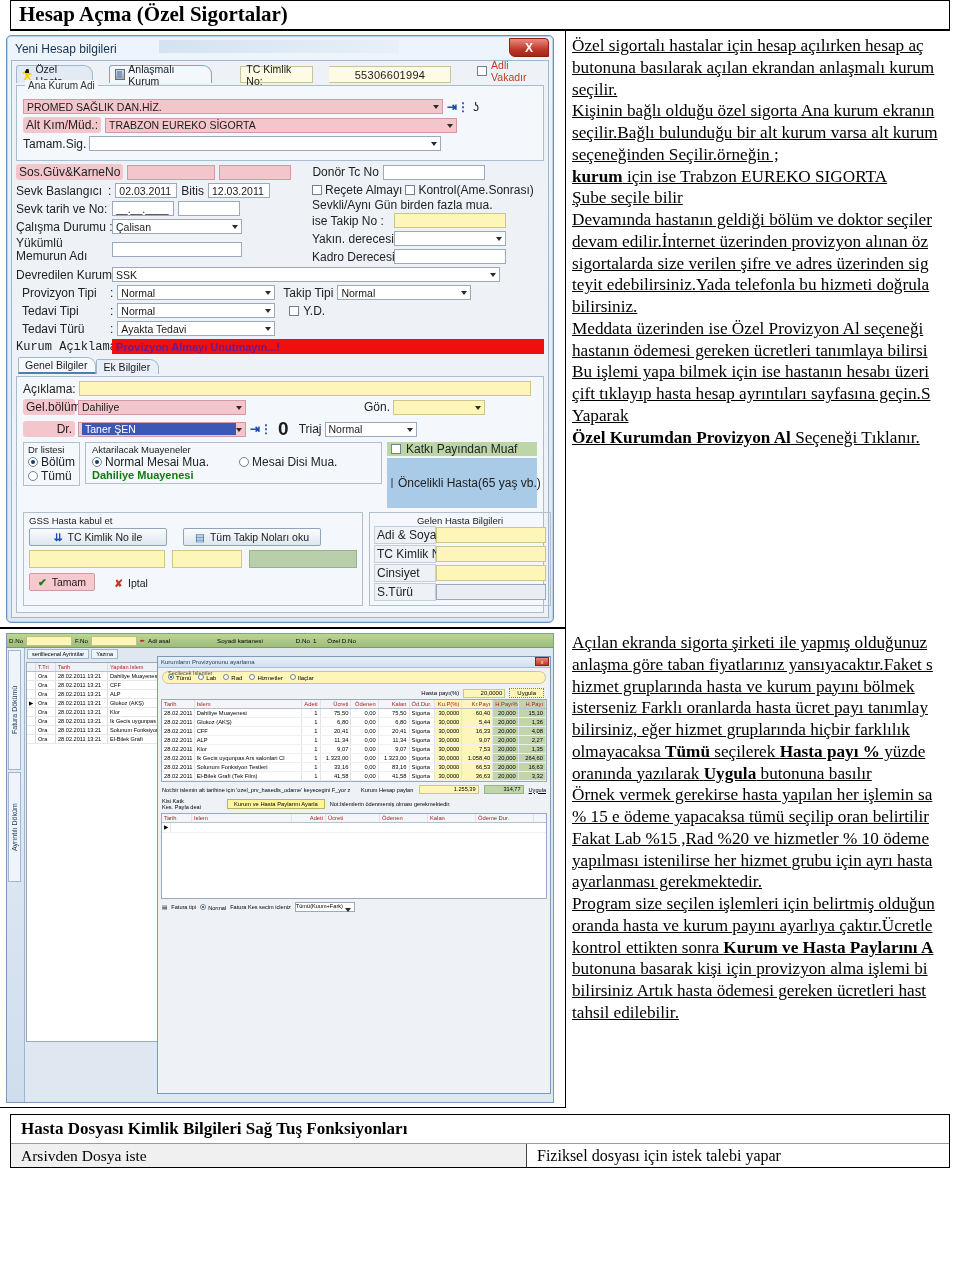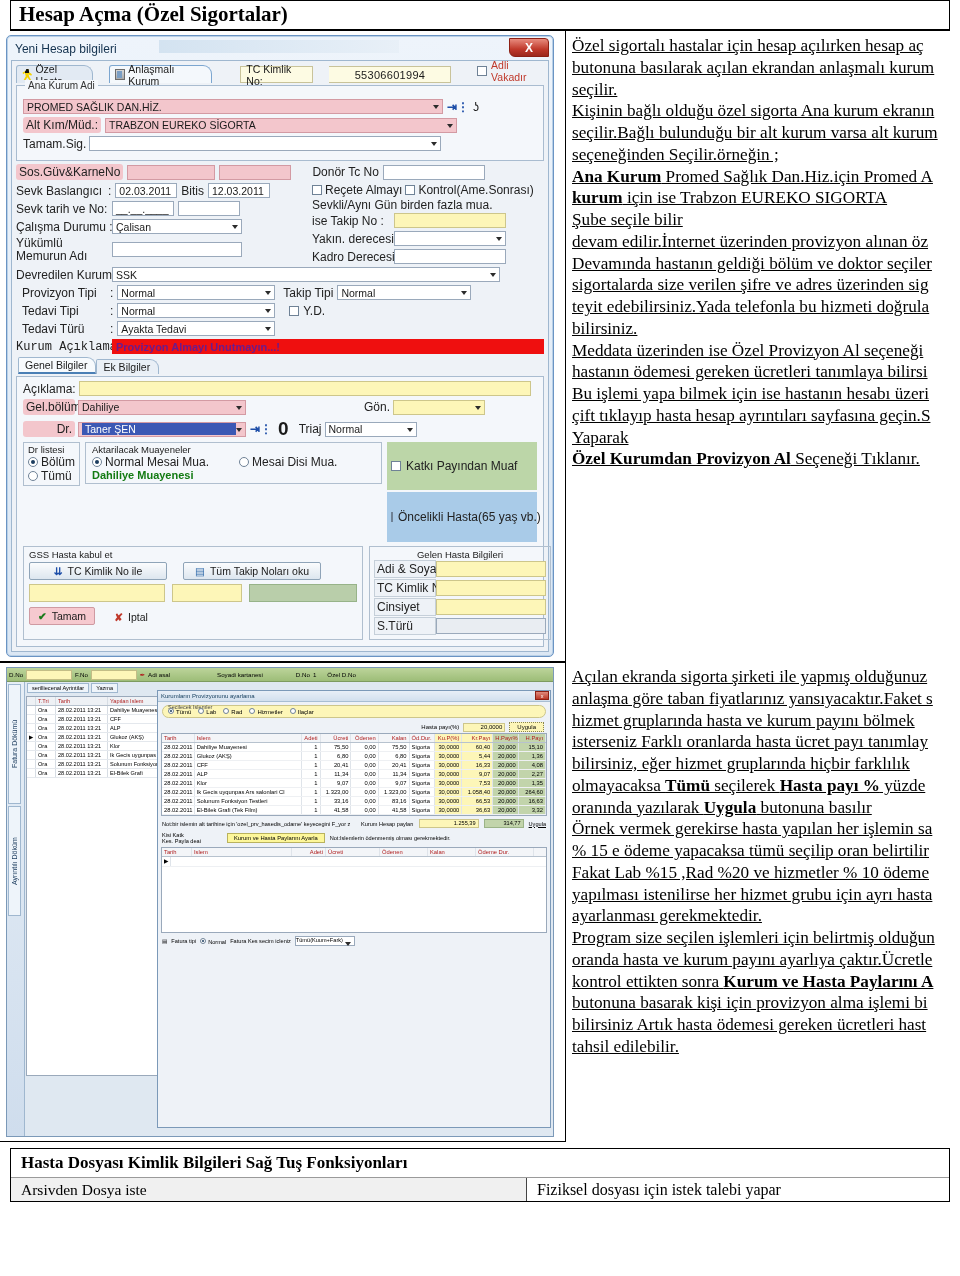--- a/index.html
+++ b/index.html
@@ -171,21 +171,21 @@
     background:linear-gradient(#fbfcfd,#dde6ef);
     border:1px solid #8fa4b8; border-radius:2px;
     font-size:10.5px; padding:2px 8px;
     display:flex; align-items:center; gap:5px; justify-content:center;
   }
   .btn.pinkbtn { background:#f6c9cf; border-color:#cf9aa2; }
 
   .radio { width:10px;height:10px;border:1px solid #6f8296;border-radius:50%;background:#fff;display:inline-block;position:relative; }
   .radio.on:after{content:"";position:absolute;left:2px;top:2px;width:4px;height:4px;border-radius:50%;background:#1b3c5e;}
 
-  .greenrow { background:#bcd6a8; display:flex; align-items:center; gap:5px; padding:17px 4px; }
+  .greenrow { background:#bcd6a8; display:flex; align-items:center; gap:5px; padding:0 4px; }
   .bluerow  { background:#a9cbe8; display:flex; align-items:center; gap:5px; padding:18px 4px; }
 
   
   .shot2-wrap {
     width:566px; flex:0 0 566px;
     border-right:1px solid #000;
     border-bottom:1px solid #000;
     border-top:1px solid #000;
     padding:4px 3px 4px 6px;
     background:#fff;
@@ -553,25 +553,24 @@
     </div>
   </div>
 
   <div class="doc-col">
     <p>Özel sigortalı hastalar için hesap açılırken hesap aç</p>
     <p>butonuna basılarak açılan ekrandan anlaşmalı kurum</p>
     <p>seçilir.</p>
     <p>Kişinin bağlı olduğu özel sigorta Ana kurum ekranın</p>
     <p>seçilir.Bağlı bulunduğu bir alt kurum varsa alt kurum</p>
     <p>seçeneğinden Seçilir.örneğin ;</p>
-    <p><b>Ana Kurum</b><span> Promed Sağlık Dan.Hiz.için Promed A</span></p>
     <p><b>kurum</b><span> için ise Trabzon EUREKO SIGORTA</span></p>
     <p> Şube  seçile bilir</p>
+    <p>Devamında hastanın geldiği bölüm ve doktor seçiler</p>
     <p>devam edilir.İnternet üzerinden provizyon alınan öz</p>
-    <p>Devamında hastanın geldiği bölüm ve doktor seçiler</p>
     <p>sigortalarda size verilen şifre ve adres üzerinden sig</p>
     <p>teyit edebilirsiniz.Yada telefonla bu hizmeti doğrula</p>
     <p>bilirsiniz.</p>
     <p>Meddata üzerinden ise Özel Provizyon Al seçeneği</p>
     <p>hastanın ödemesi gereken ücretleri tanımlaya bilirsi</p>
     <p>Bu işlemi yapa bilmek için ise hastanın hesabı üzeri</p>
     <p>çift tıklayıp hasta hesap ayrıntıları sayfasına geçin.S</p>
     <p>Yaparak</p>
     <p><b>Özel Kurumdan Provizyon Al</b><span> Seçeneği Tıklanır.</span></p>
   </div>

